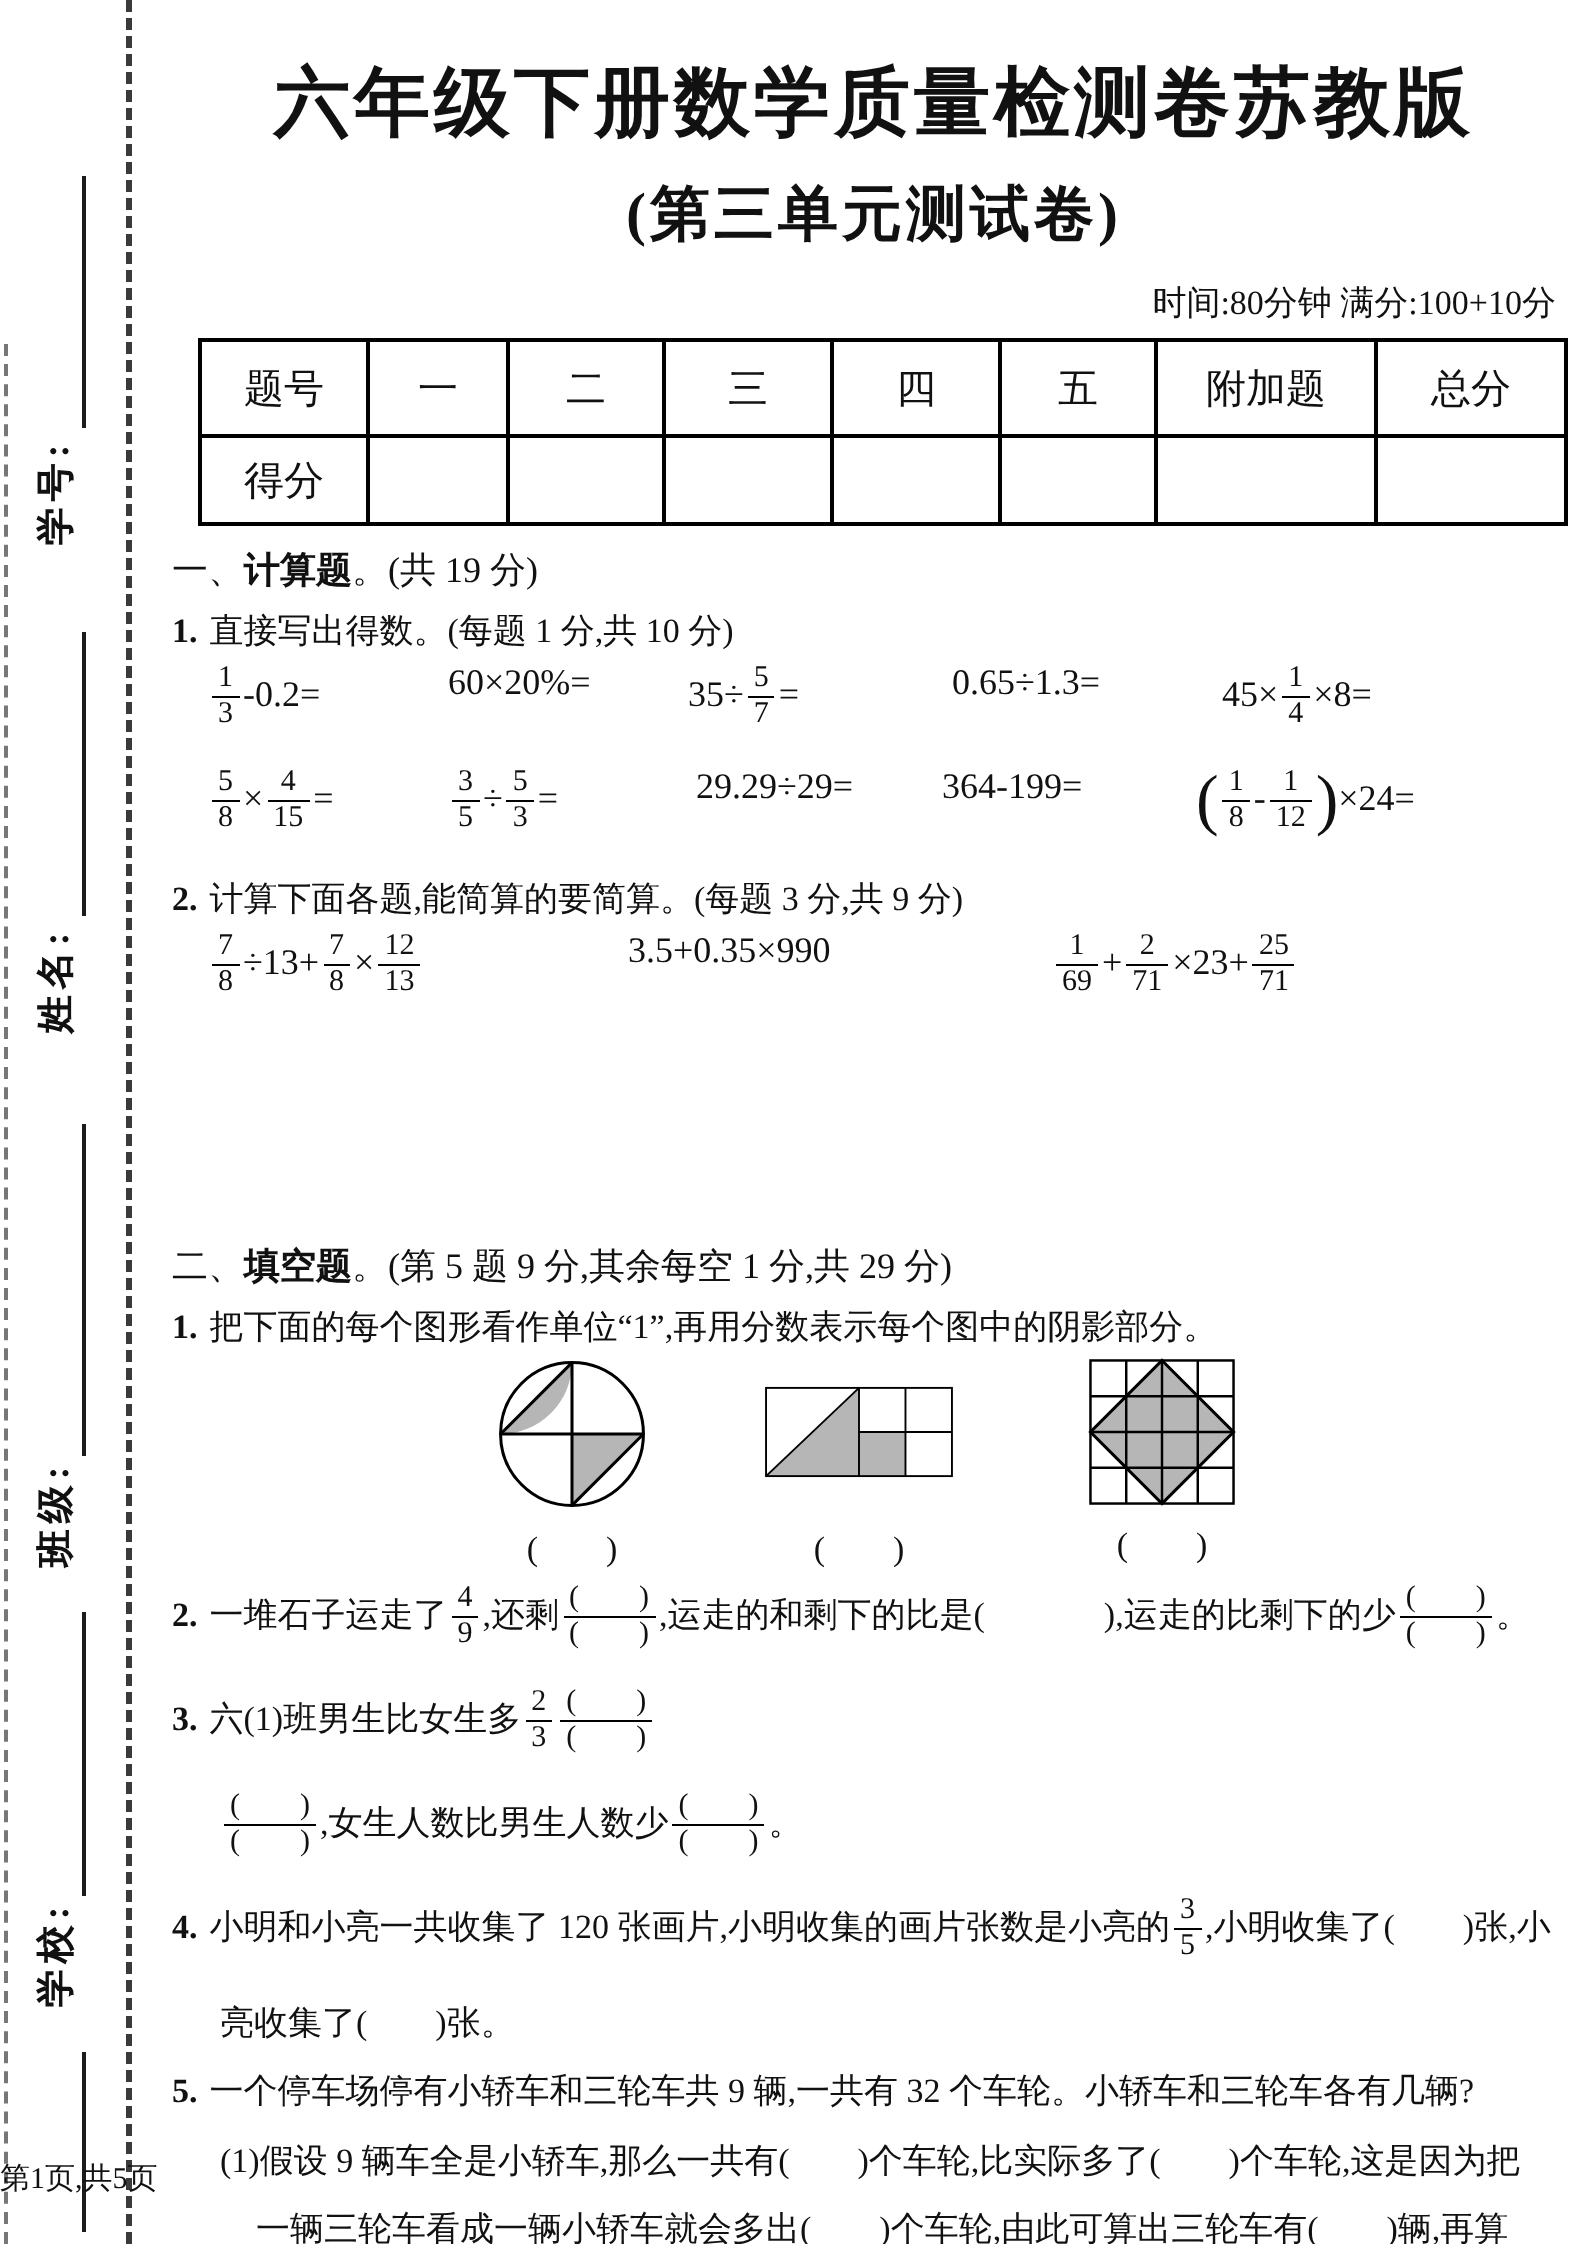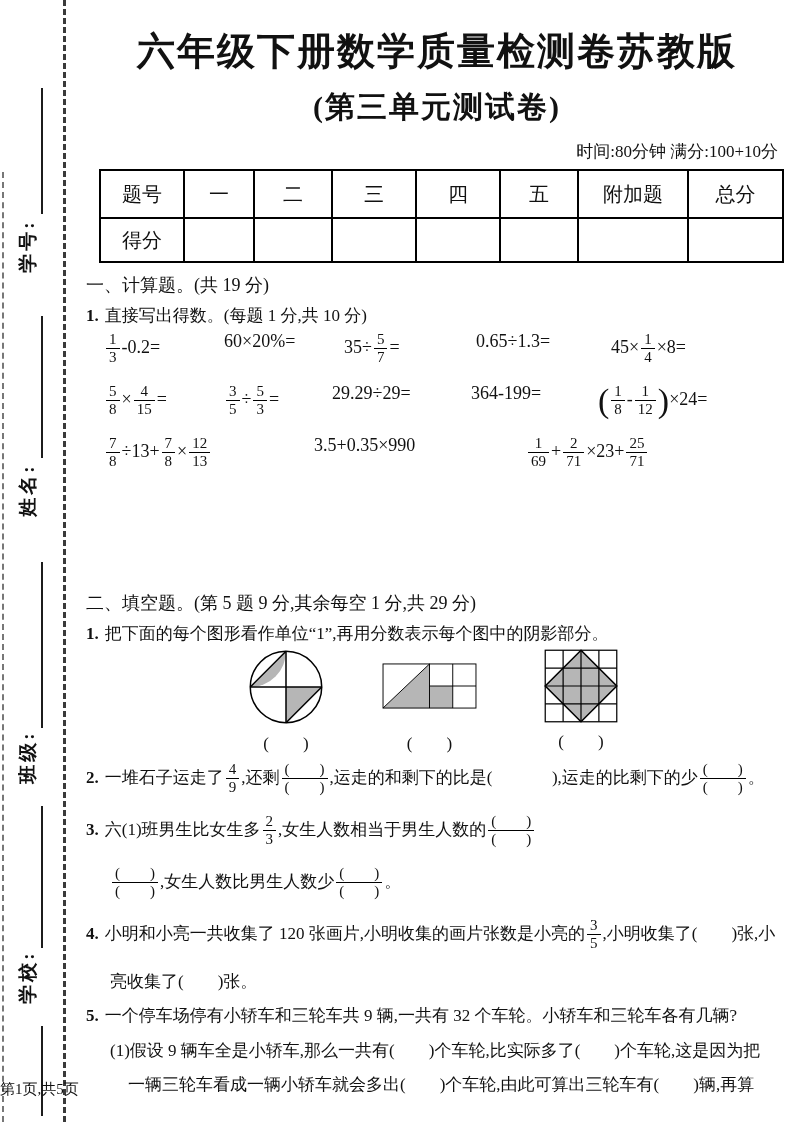--- a/index.html
+++ b/index.html
@@ -14,21 +14,21 @@
   
   .content{position:absolute;left:86px;top:0;width:702px;}
   h1.title{margin:26px 0 0 0;font-size:38px;font-weight:900;text-align:center;letter-spacing:2px;}
   h2.subtitle{margin:10px 0 0 0;font-size:30px;font-weight:900;text-align:center;letter-spacing:2px;}
   .meta{margin-top:12px;padding-right:10px;text-align:right;font-size:17px;}
   table.score{border-collapse:collapse;margin:6px 0 0 13px;table-layout:fixed;}
   table.score td{border:2px solid #000;text-align:center;font-size:20px;font-weight:normal;
                  padding:0;overflow:hidden;}
   tr.r1 td{height:46px;} tr.r2 td{height:42px;}
   .shead{margin-top:10px;font-size:18px;}
-  .shead .bh{font-weight:normal;font-family:"Liberation Sans","DejaVu Sans",sans-serif;}
+  .shead .bh{font-weight:bold;font-family:"Liberation Sans","DejaVu Sans",sans-serif;}
   .qline{margin-top:7px;font-size:17px;white-space:pre-wrap;}
   .qnum{font-weight:bold;margin-right:6px;}
   .exrow{position:relative;height:52px;}
   .expr{position:absolute;top:4px;font-size:18px;white-space:pre;}
   .tx{white-space:pre-wrap;}
   .frac{display:inline-block;vertical-align:middle;text-align:center;margin:0 2px;}
   .frac .num{display:block;border-bottom:1.6px solid #000;padding:0 3px;line-height:1.15;
              font-size:15px;white-space:pre;}
   .frac .den{display:block;padding:0 3px;line-height:1.15;font-size:15px;white-space:pre;}
   .bp{font-size:34px;font-weight:300;vertical-align:middle;line-height:1;}
@@ -110,25 +110,26 @@
     <div class="exrow">
       <span class="expr" style="left:18px"><span class="frac"><span class="num">1</span><span class="den">3</span></span><span class="tx">-0.2=</span></span>
       <span class="expr" style="left:138px"><span class="tx">60×20%=</span></span>
       <span class="expr" style="left:258px"><span class="tx">35÷</span><span class="frac"><span class="num">5</span><span class="den">7</span></span><span class="tx">=</span></span>
       <span class="expr" style="left:390px"><span class="tx">0.65÷1.3=</span></span>
       <span class="expr" style="left:525px"><span class="tx">45×</span><span class="frac"><span class="num">1</span><span class="den">4</span></span><span class="tx">×8=</span></span>
     </div>
     <div class="exrow">
       <span class="expr" style="left:18px"><span class="frac"><span class="num">5</span><span class="den">8</span></span><span class="tx">×</span><span class="frac"><span class="num">4</span><span class="den">15</span></span><span class="tx">=</span></span>
       <span class="expr" style="left:138px"><span class="frac"><span class="num">3</span><span class="den">5</span></span><span class="tx">÷</span><span class="frac"><span class="num">5</span><span class="den">3</span></span><span class="tx">=</span></span>
-      <span class="expr" style="left:246px"><span class="tx">29.29÷29=</span></span>
+      <span class="expr" style="left:262px"><span class="tx">29.29÷29=</span></span>
       <span class="expr" style="left:385px"><span class="tx">364-199=</span></span>
       <span class="expr" style="left:512px"><span class="bp">(</span><span class="frac"><span class="num">1</span><span class="den">8</span></span><span class="tx">-</span><span class="frac"><span class="num">1</span><span class="den">12</span></span><span class="bp">)</span><span class="tx">×24=</span></span>
     </div>
 
+    <div class="qline"><span class="qnum">2.</span><span>计算下面各题,能简算的要简算。(每题 3 分,共 9 分)</span></div>
 
     <div class="exrow" style="height:58px">
       <span class="expr" style="left:18px"><span class="frac"><span class="num">7</span><span class="den">8</span></span><span class="tx">÷13+</span><span class="frac"><span class="num">7</span><span class="den">8</span></span><span class="tx">×</span><span class="frac"><span class="num">12</span><span class="den">13</span></span></span>
       <span class="expr" style="left:228px"><span class="tx">3.5+0.35×990</span></span>
       <span class="expr" style="left:440px"><span class="frac"><span class="num">1</span><span class="den">69</span></span><span class="tx">+</span><span class="frac"><span class="num">2</span><span class="den">71</span></span><span class="tx">×23+</span><span class="frac"><span class="num">25</span><span class="den">71</span></span></span>
     </div>
 
     <div class="workspace"></div>
 
     <div class="shead"><span>二、</span><span class="bh">填空题</span><span>。(第 5 题 9 分,其余每空 1 分,共 29 分)</span></div>
@@ -171,21 +172,21 @@
           <line class="ln" x1="2" y1="89" x2="118" y2="89"></line>
           <polygon class="ln" style="stroke-width:2.5" points="60,2 118,60 60,118 2,60"></polygon>
           <rect class="ln" x="2" y="2" width="116" height="116"></rect>
         </svg>
         <div class="figcap">(        )</div>
       </div>
     </div>
 
     <div class="pline tall"><span class="qnum">2.</span><span><span class="tx">一堆石子运走了</span><span class="frac"><span class="num">4</span><span class="den">9</span></span><span class="tx">,还剩</span><span class="frac"><span class="num">(        )</span><span class="den">(        )</span></span><span class="tx">,运走的和剩下的比是(              ),运走的比剩下的少</span><span class="frac"><span class="num">(        )</span><span class="den">(        )</span></span><span class="tx">。</span></span></div>
 
-    <div class="pline tall"><span class="qnum">3.</span><span><span class="tx">六(1)班男生比女生多</span><span class="frac"><span class="num">2</span><span class="den">3</span></span><span class="tx">,女生人数相当于男生人数的</span><span class="frac"><span class="num">(        )</span><span class="den">(        )</span></span></span></div>
+    <div class="pline tall"><span class="qnum">3.</span><span><span class="tx">六(1)班男生比女生多</span><span class="frac"><span class="num">2</span><span class="den">3</span></span><span class="frac"><span class="num">(        )</span><span class="den">(        )</span></span></span></div>
     <div class="pline tall cont"><span><span class="frac"><span class="num">(        )</span><span class="den">(        )</span></span><span class="tx">,女生人数比男生人数少</span><span class="frac"><span class="num">(        )</span><span class="den">(        )</span></span><span class="tx">。</span></span></div>
 
     <div class="pline tall"><span class="qnum">4.</span><span><span class="tx">小明和小亮一共收集了 120 张画片,小明收集的画片张数是小亮的</span><span class="frac"><span class="num">3</span><span class="den">5</span></span><span class="tx">,小明收集了(        )张,小</span></span></div>
     <div class="pline cont"><span><span class="tx">亮收集了(        )张。</span></span></div>
 
     <div class="pline"><span class="qnum">5.</span><span>一个停车场停有小轿车和三轮车共 9 辆,一共有 32 个车轮。小轿车和三轮车各有几辆?</span></div>
     <div class="pline cont">(1)假设 9 辆车全是小轿车,那么一共有(        )个车轮,比实际多了(        )个车轮,这是因为把</div>
     <div class="pline cont2">一辆三轮车看成一辆小轿车就会多出(        )个车轮,由此可算出三轮车有(        )辆,再算</div>
 
   </div>

